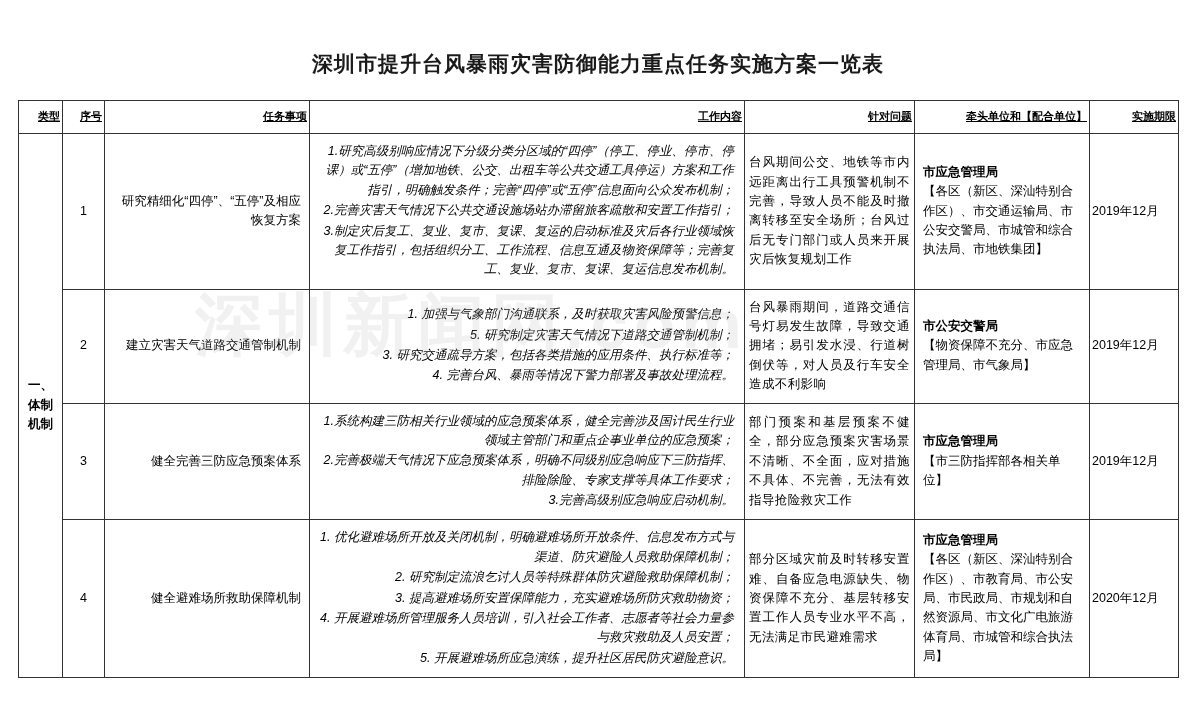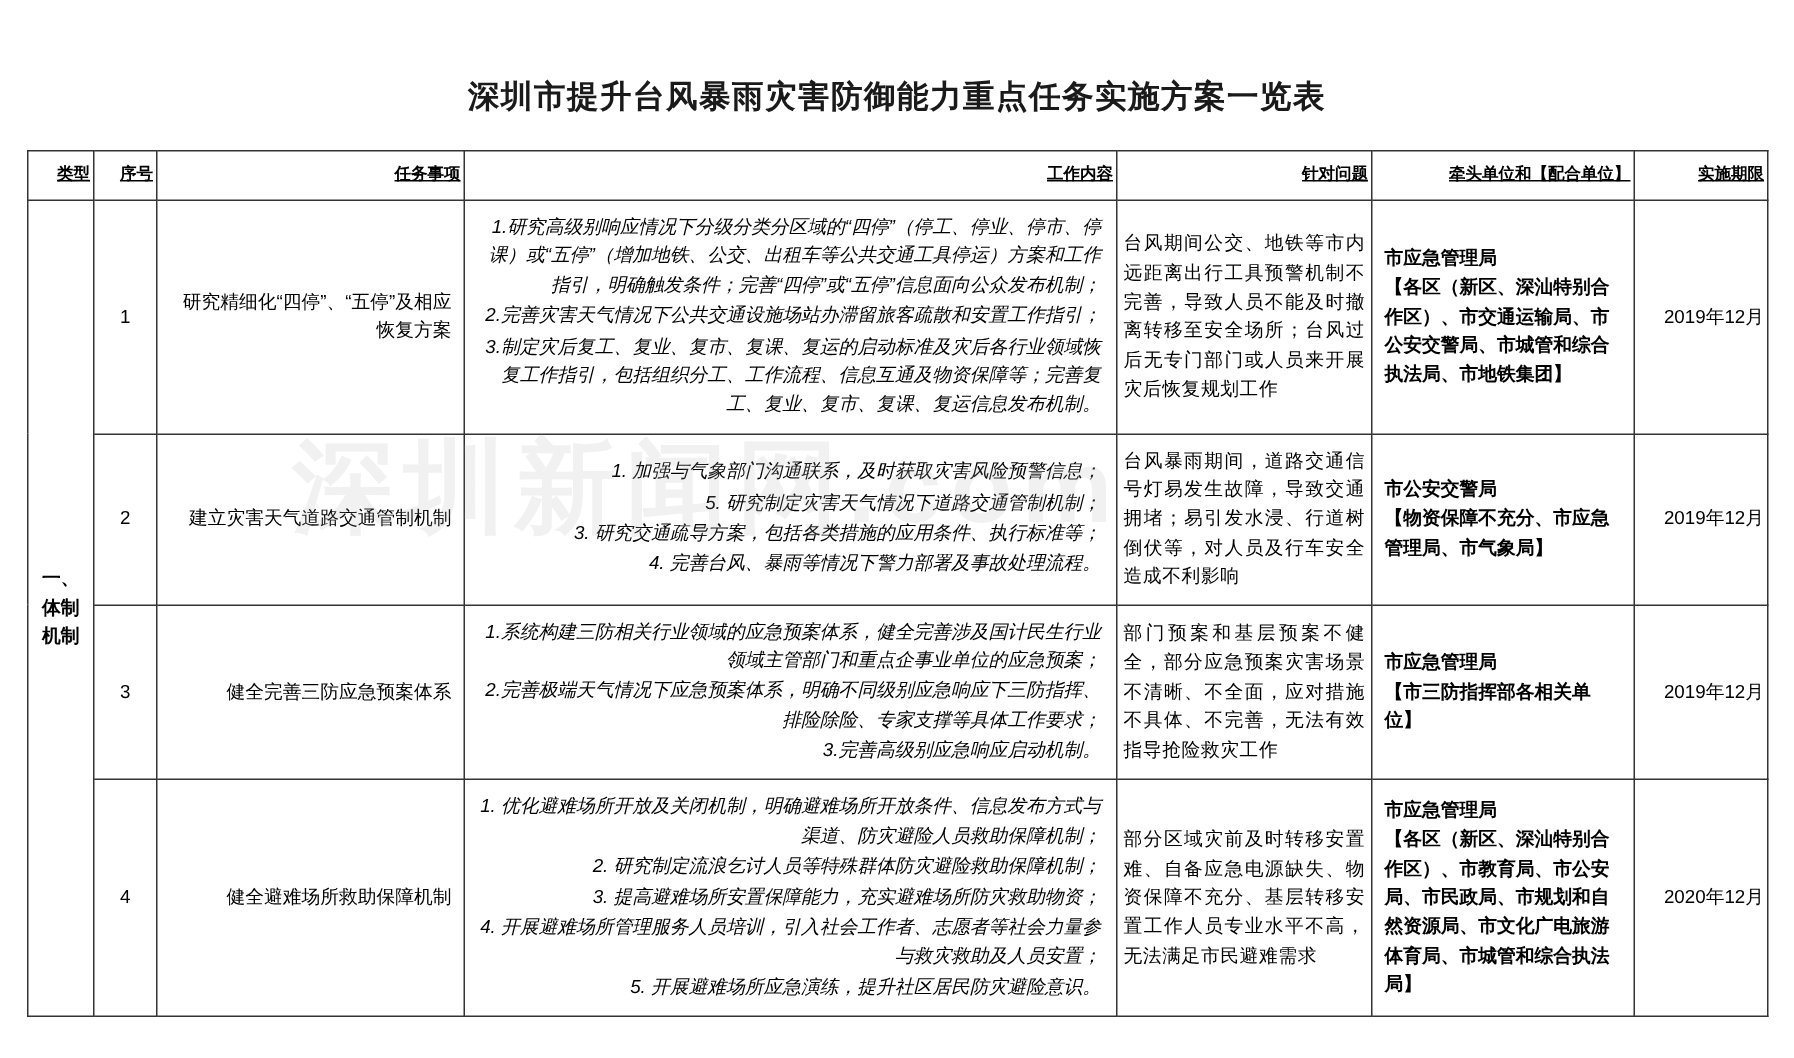--- a/index.html
+++ b/index.html
@@ -85,25 +85,25 @@
   td.unit-cell {
     padding: 6px 8px;
     text-align: left;
     line-height: 1.6;
   }
   td.unit-cell .lead {
     font-weight: bold;
     display: block;
   }
   td.unit-cell .coop {
-    font-weight: bold;
+    font-weight: normal;
     display: block;
   }
   td.period-cell {
-    text-align: right;
+    text-align: left;
     font-size: 13px;
     line-height: 1.7;
     padding: 2px;
   }
   .work-line { margin: 0 0 1px 0; }
   .watermark {
     position: absolute;
     top: 280px;
     left: 195px;
     font-size: 68px;

